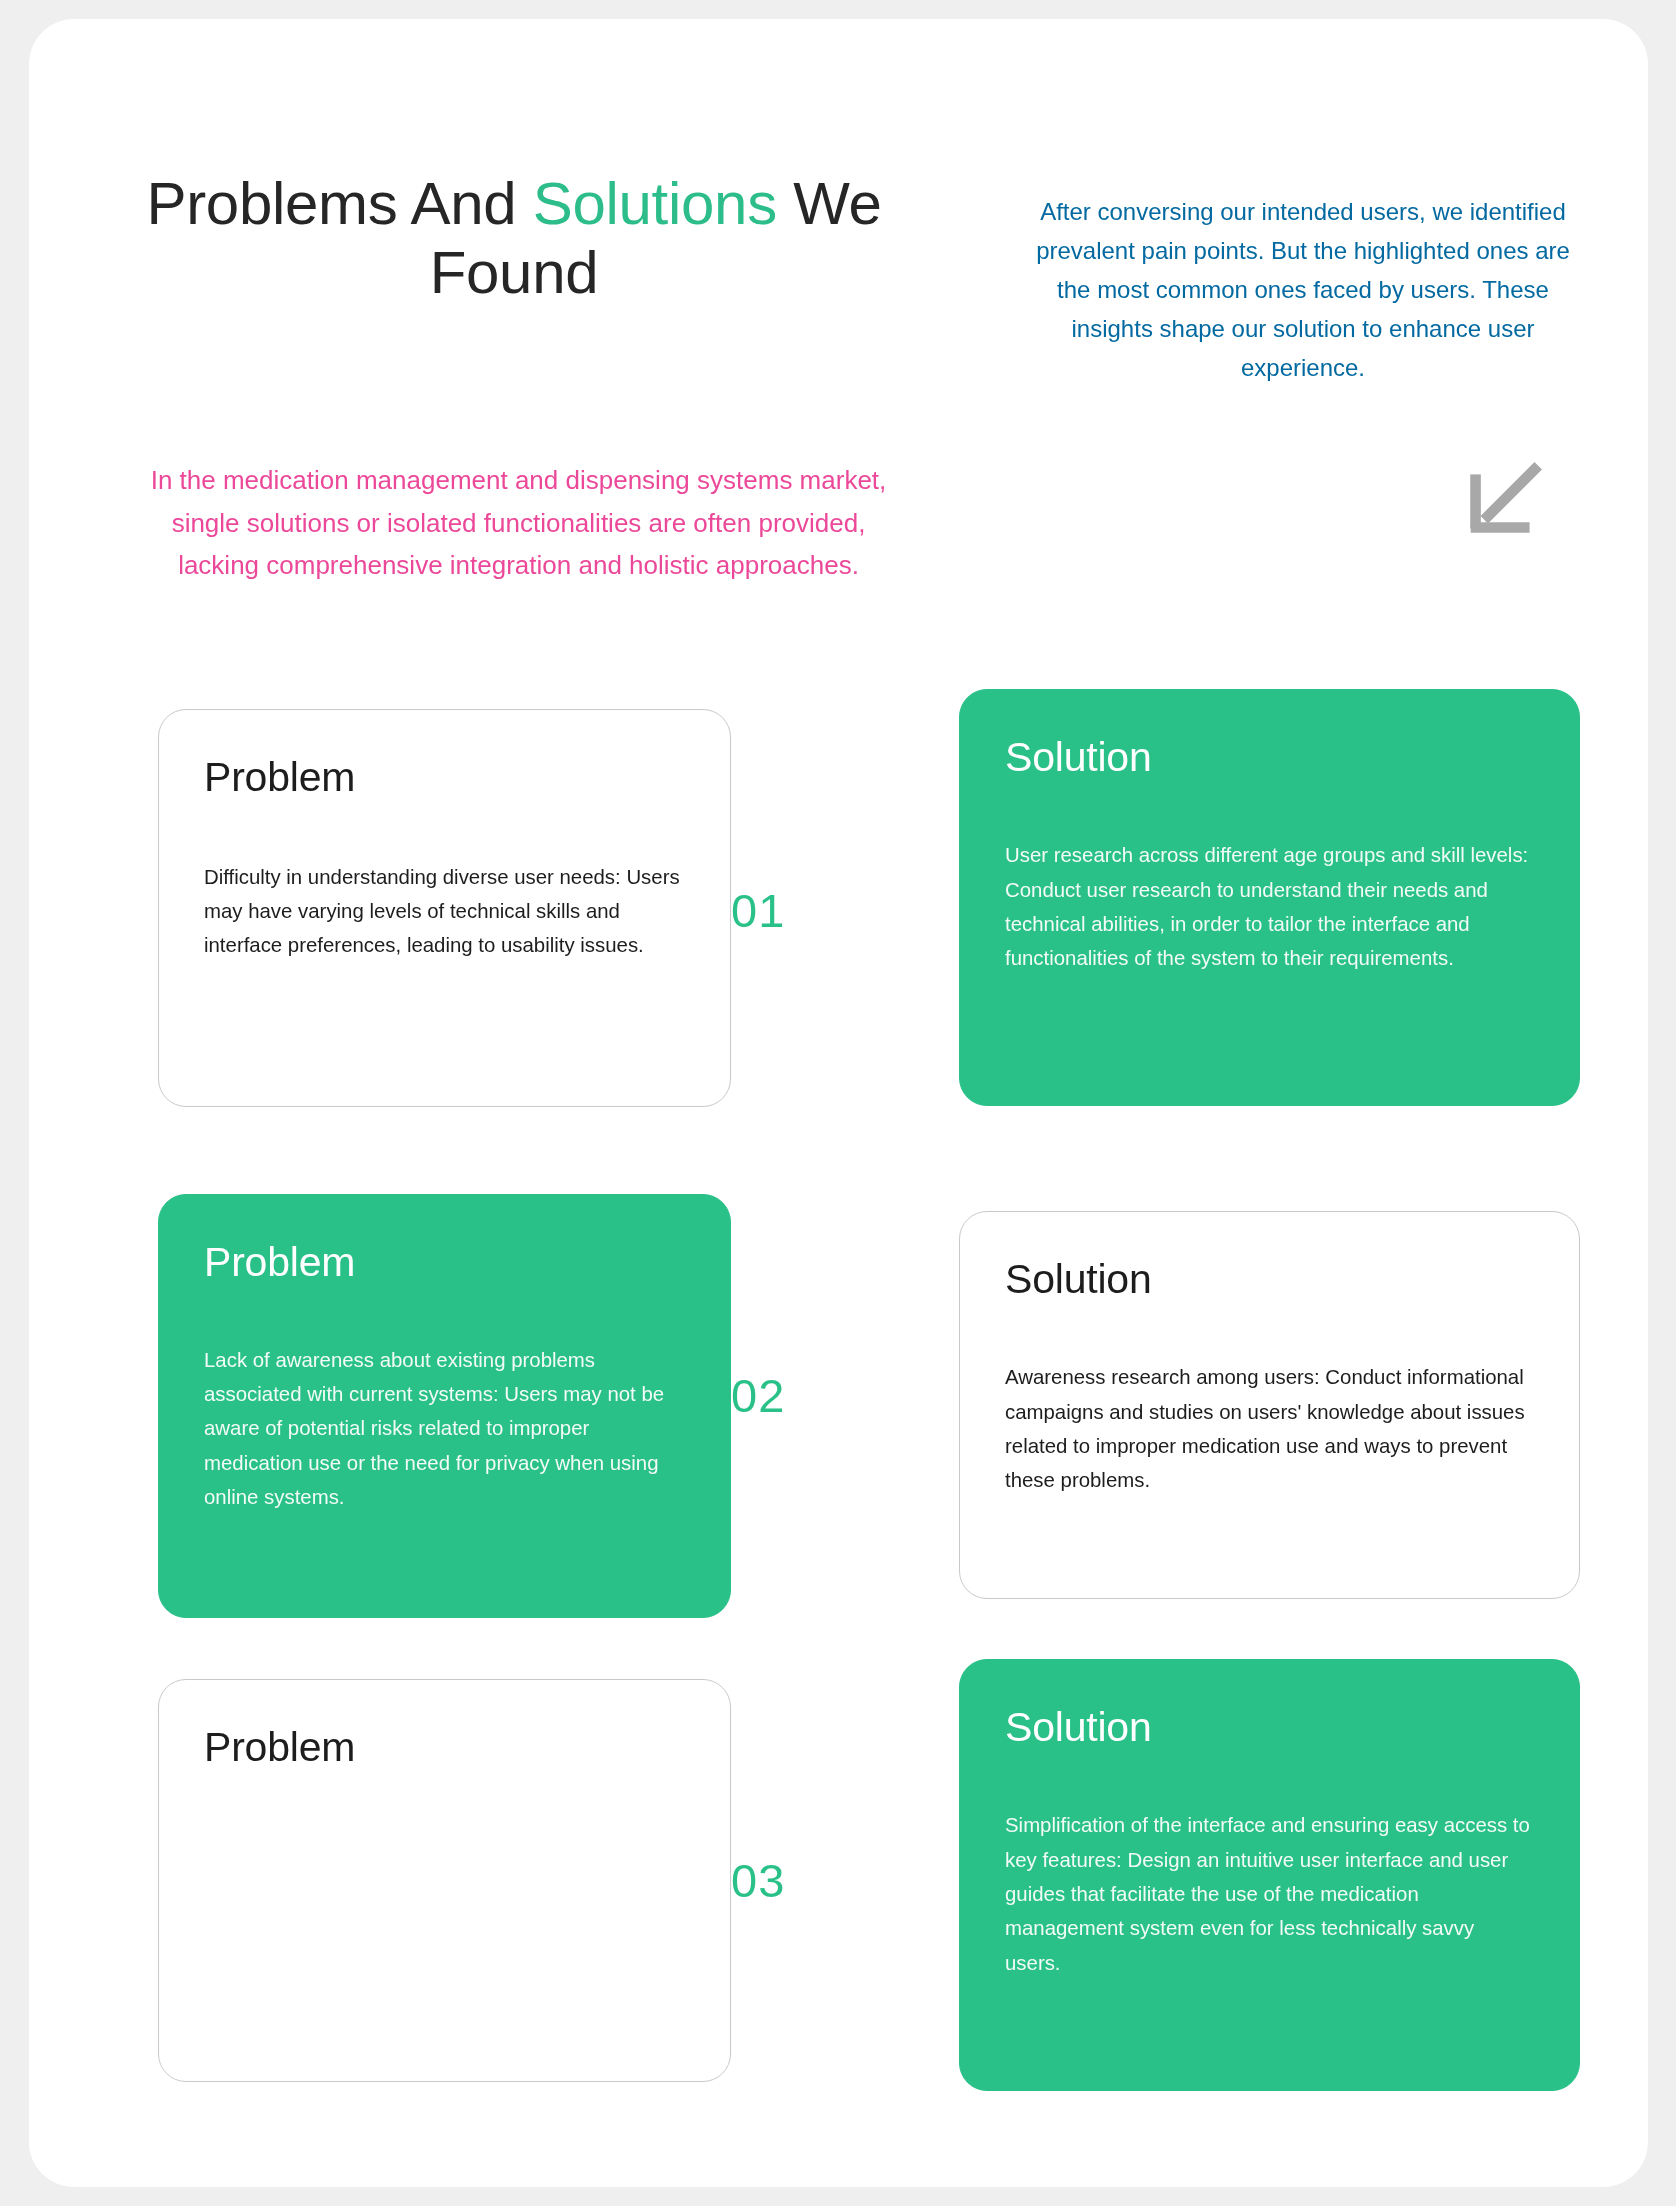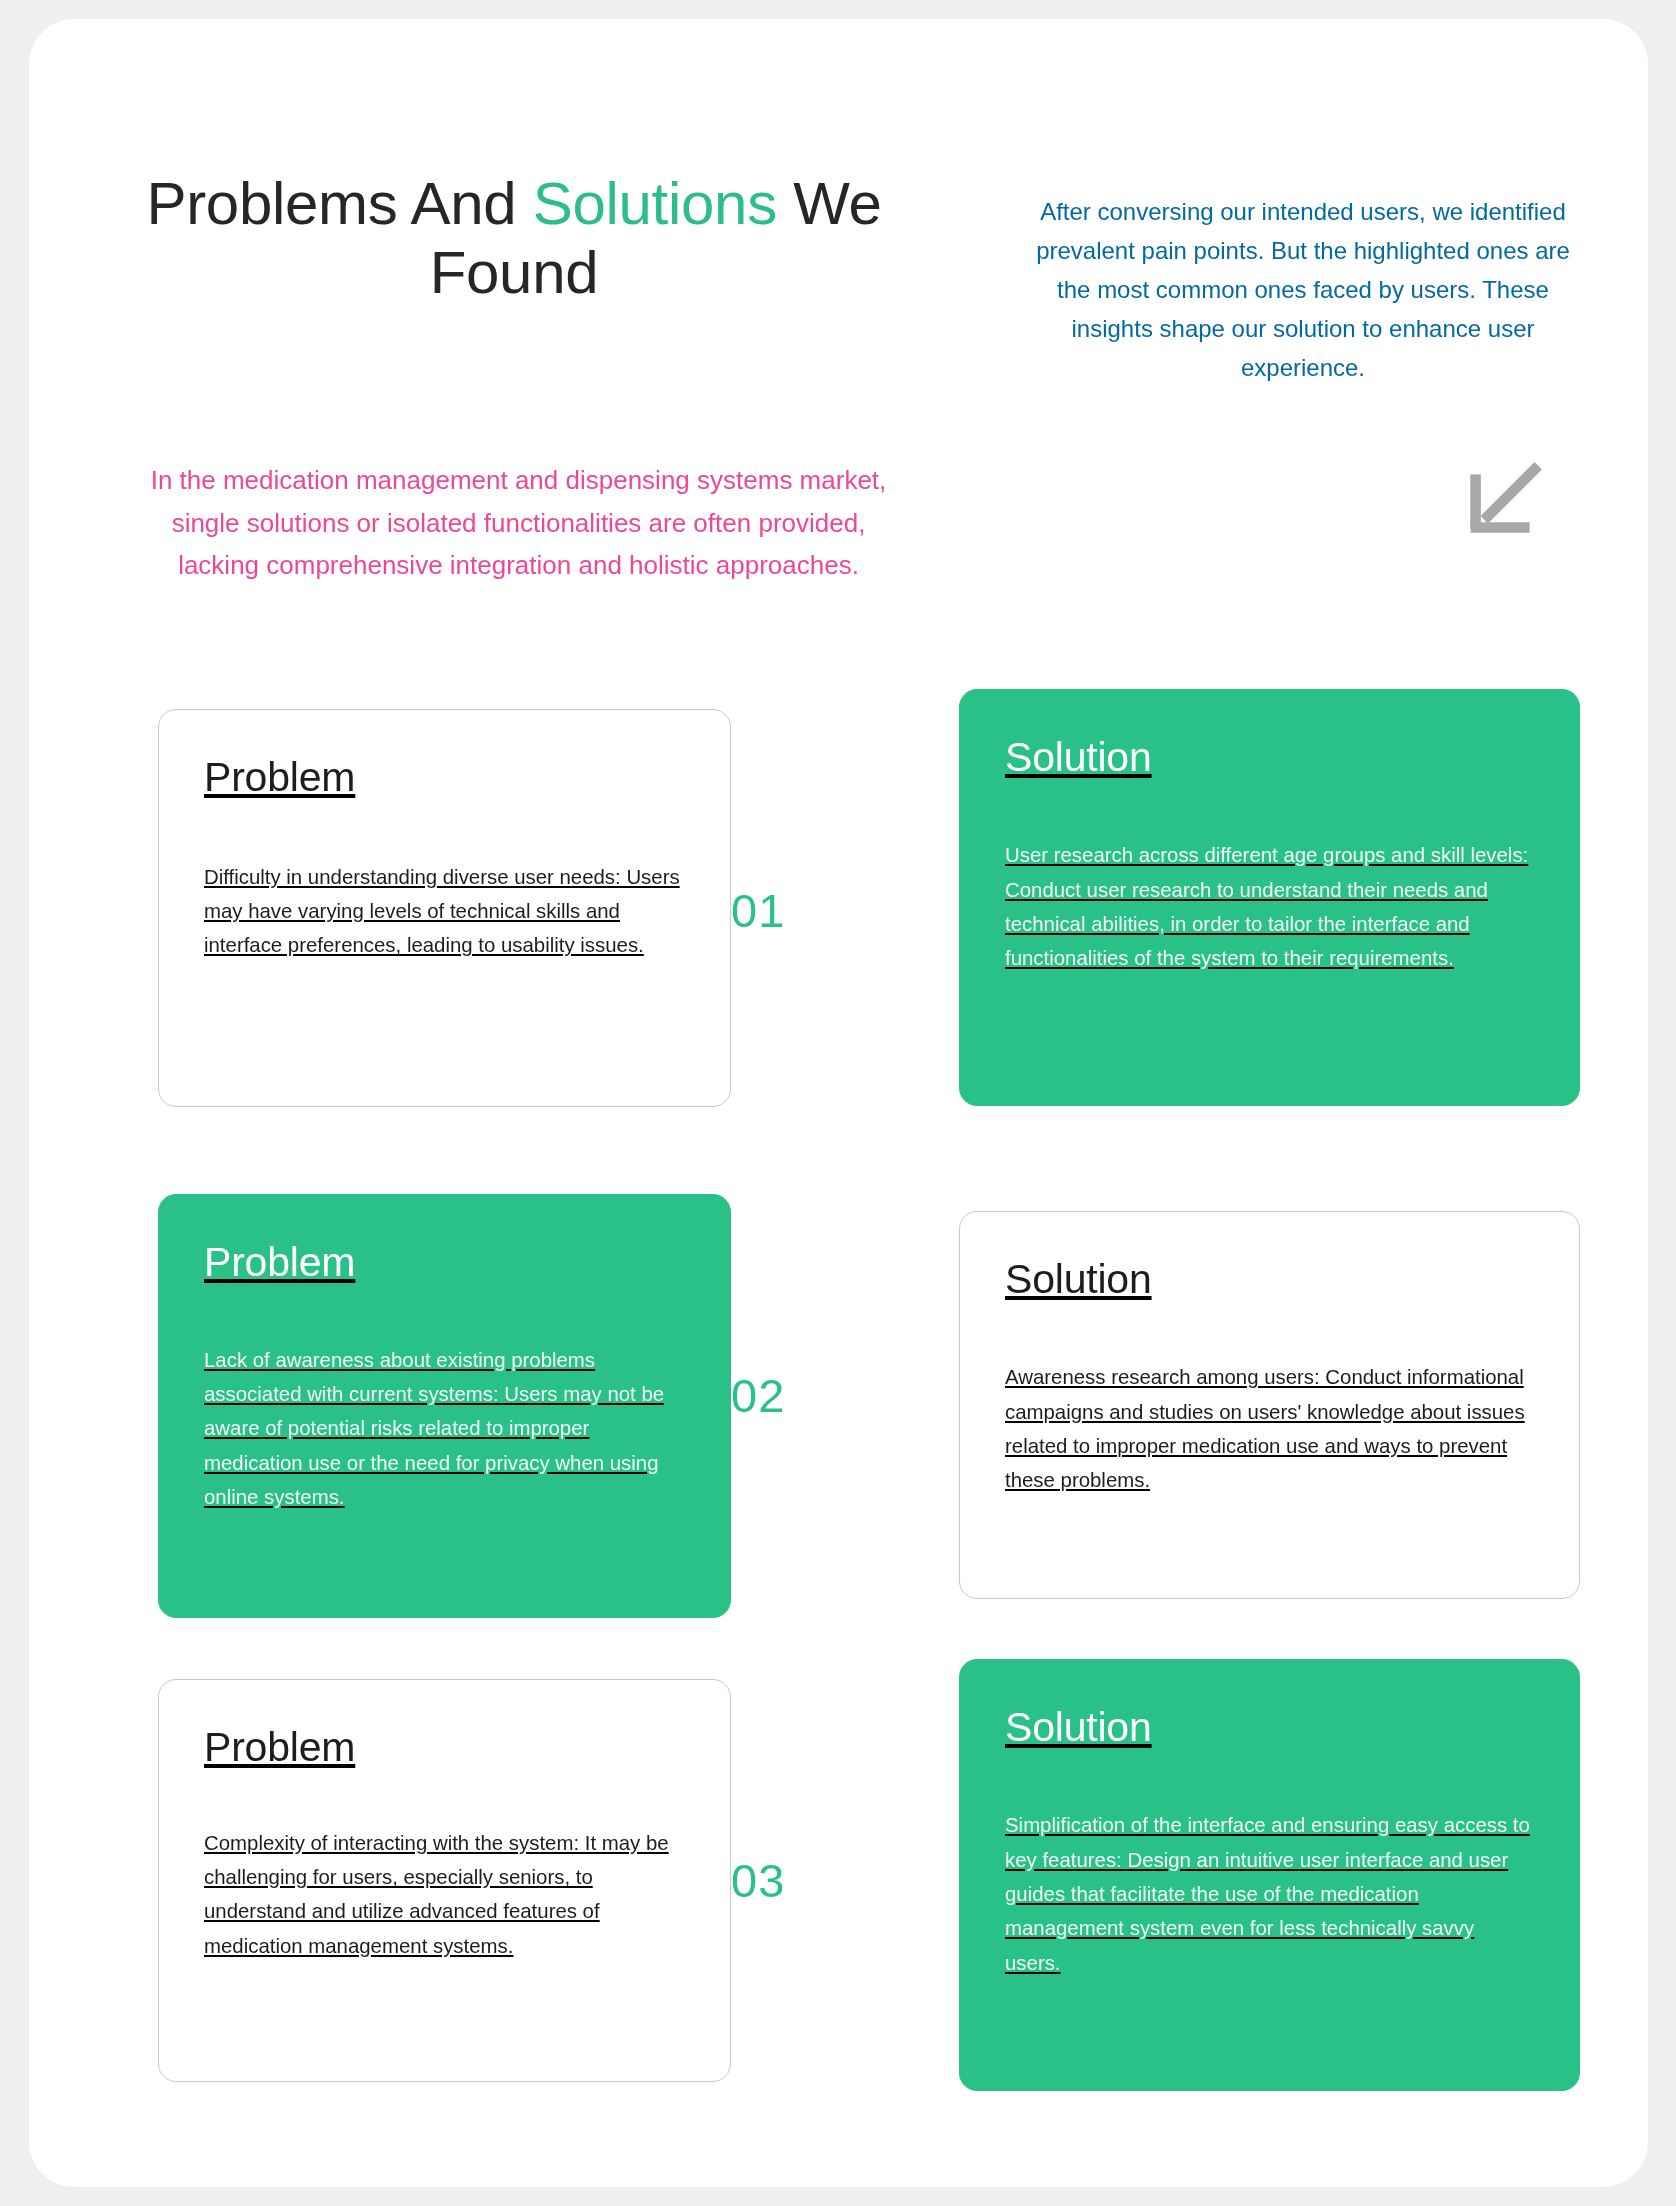--- a/index.html
+++ b/index.html
@@ -87,23 +87,22 @@
   }
 
   .row {
     position: relative;
     height: 485px;
   }
 
   .card {
     position: absolute;
     box-sizing: border-box;
-    border-radius: 18px;
+    border-radius: 28px;
     padding: 45px 45px 55px 45px;
-    text-decoration: underline;
   }
 
   .card.problem {
     left: 129px;
     width: 573px;
   }
 
   .card.solution {
     left: 930px;
     width: 621px;
@@ -216,21 +215,20 @@
       <div class="number">02</div>
       <div class="card solution outline">
         <h2 class="card-title">Solution</h2>
         <p class="card-body">Awareness research among users: Conduct informational campaigns and studies on users' knowledge about issues related to improper medication use and ways to prevent these problems.</p>
       </div>
     </div>
 
     <div class="row row3">
       <div class="card problem outline">
         <h2 class="card-title">Problem</h2>
-        <p class="card-body">Complexity of interacting with the system: It may be challenging for users, especially seniors, to understand and utilize advanced features of medication management systems.</p>
       </div>
       <div class="number">03</div>
       <div class="card solution filled">
         <h2 class="card-title">Solution</h2>
         <p class="card-body">Simplification of the interface and ensuring easy access to key features: Design an intuitive user interface and user guides that facilitate the use of the medication management system even for less technically savvy users.</p>
       </div>
     </div>
 
   </div>
 </div>

